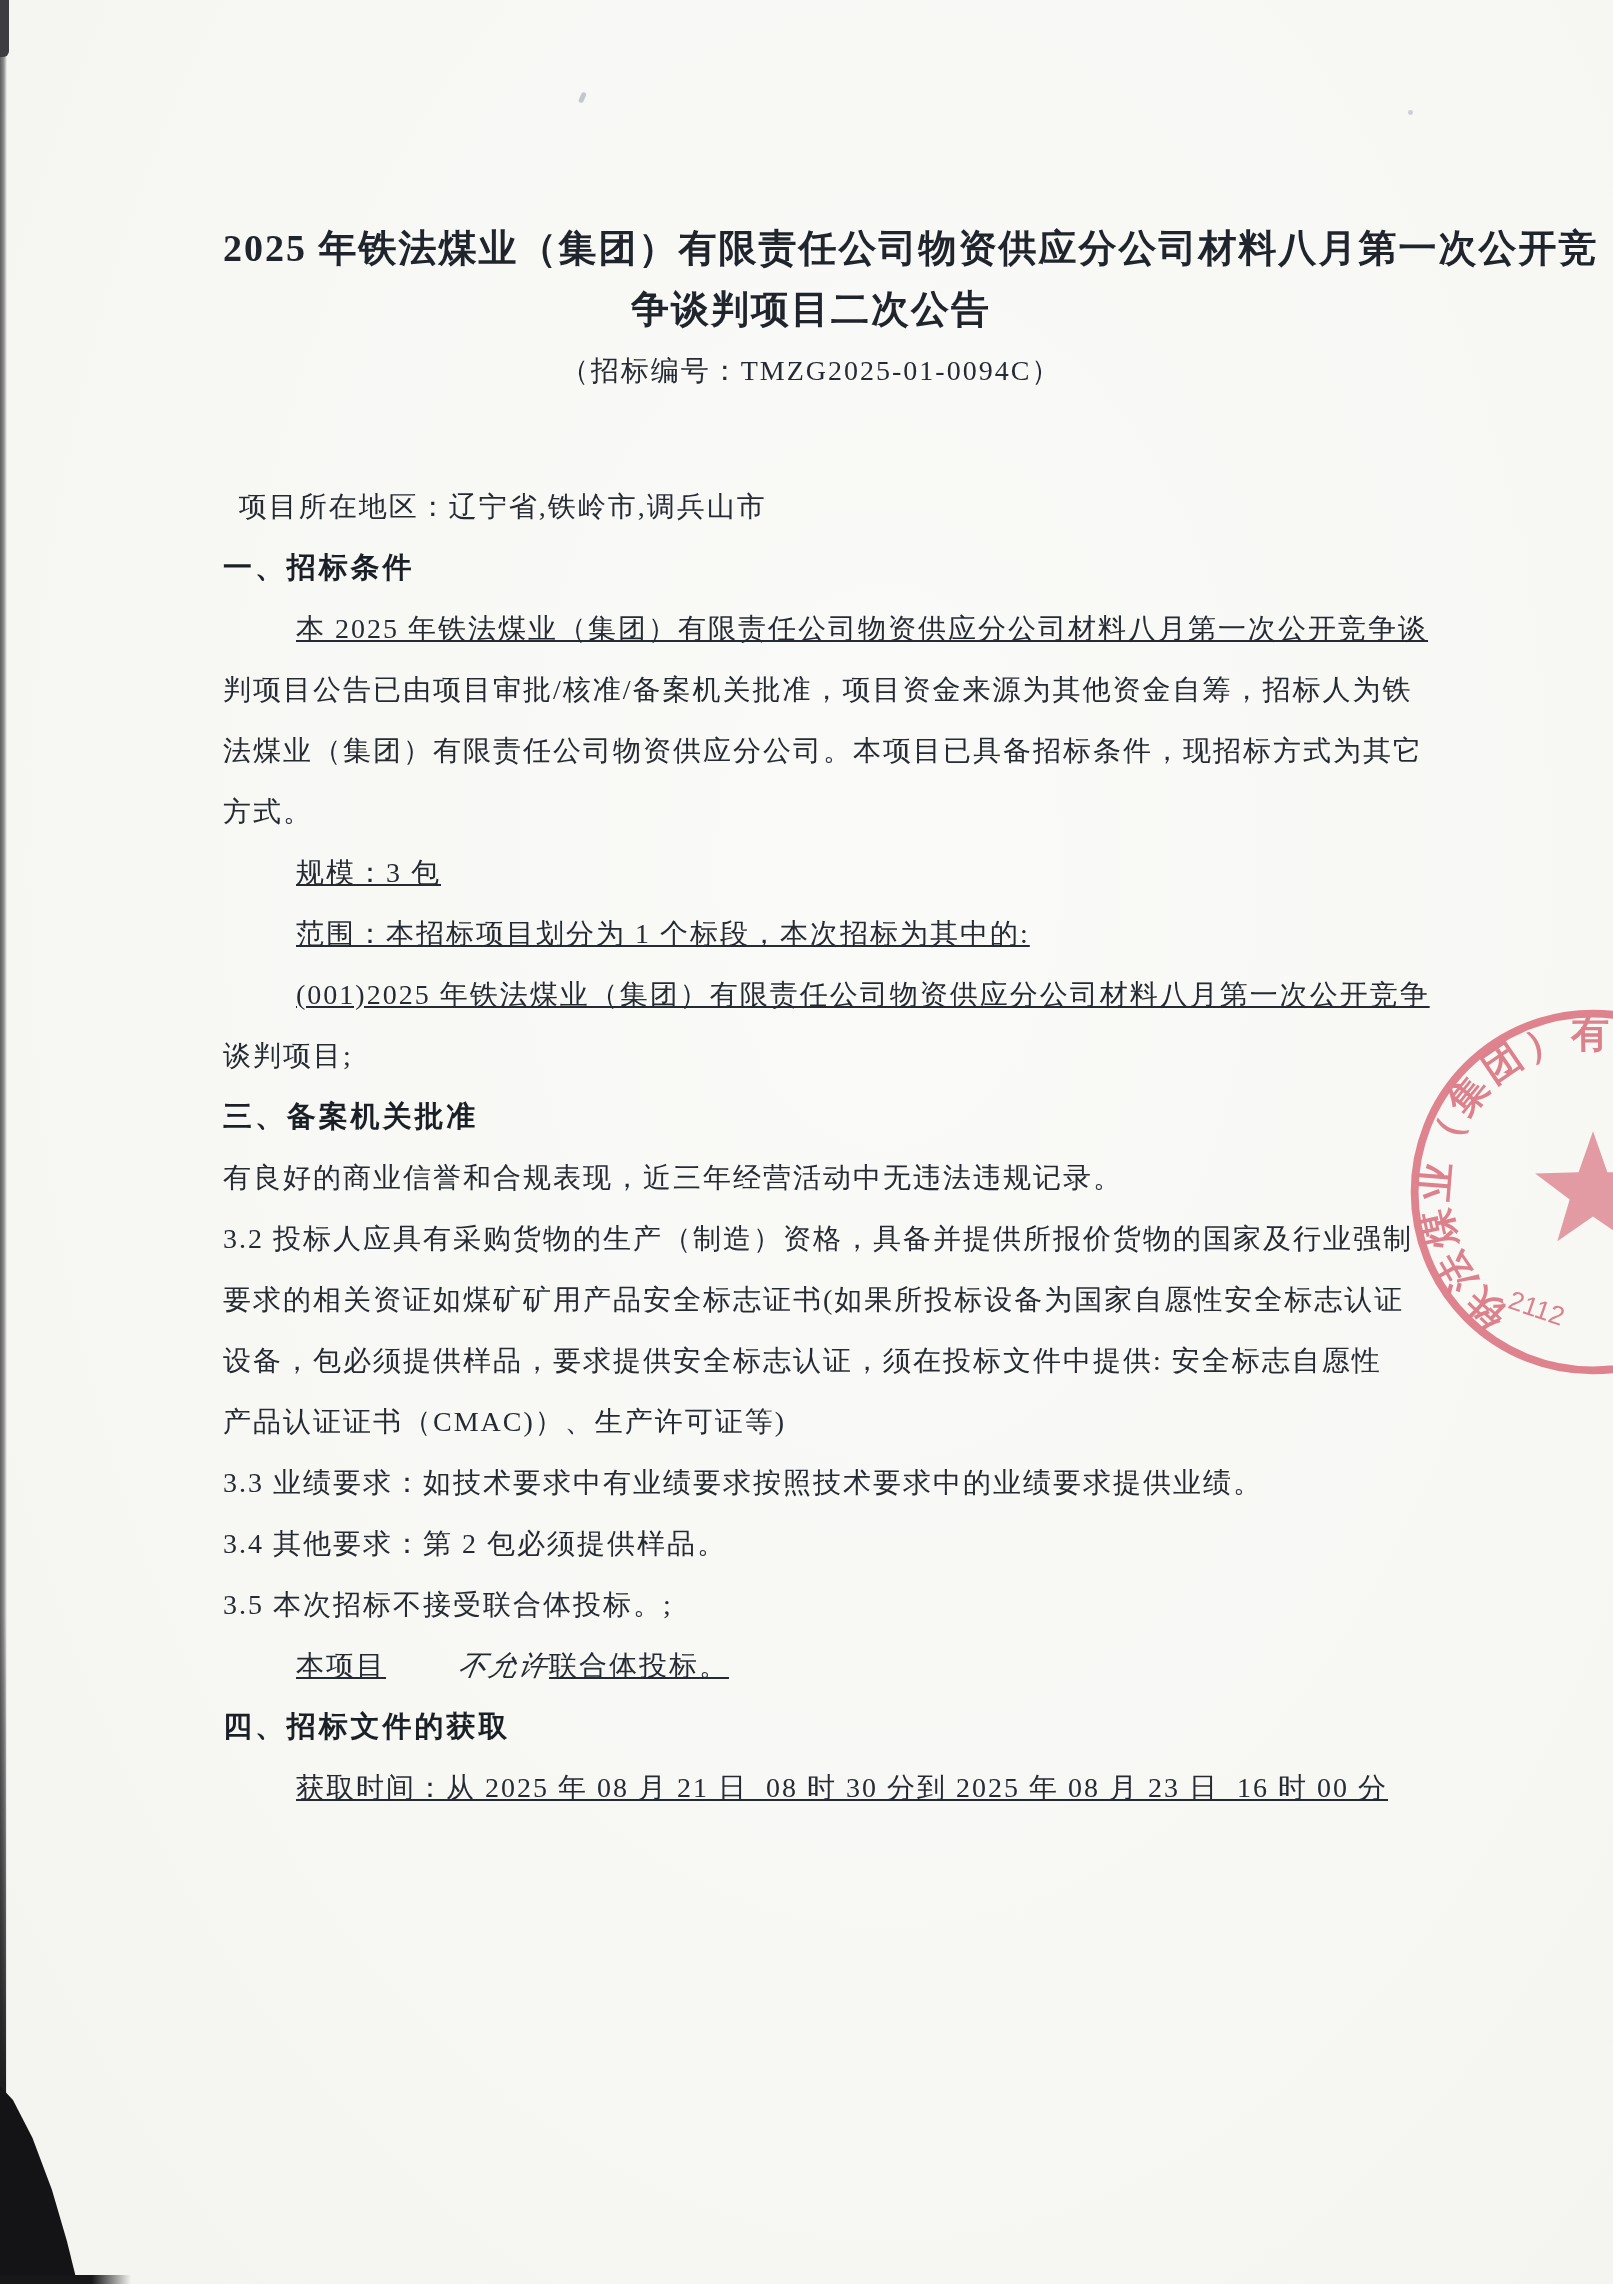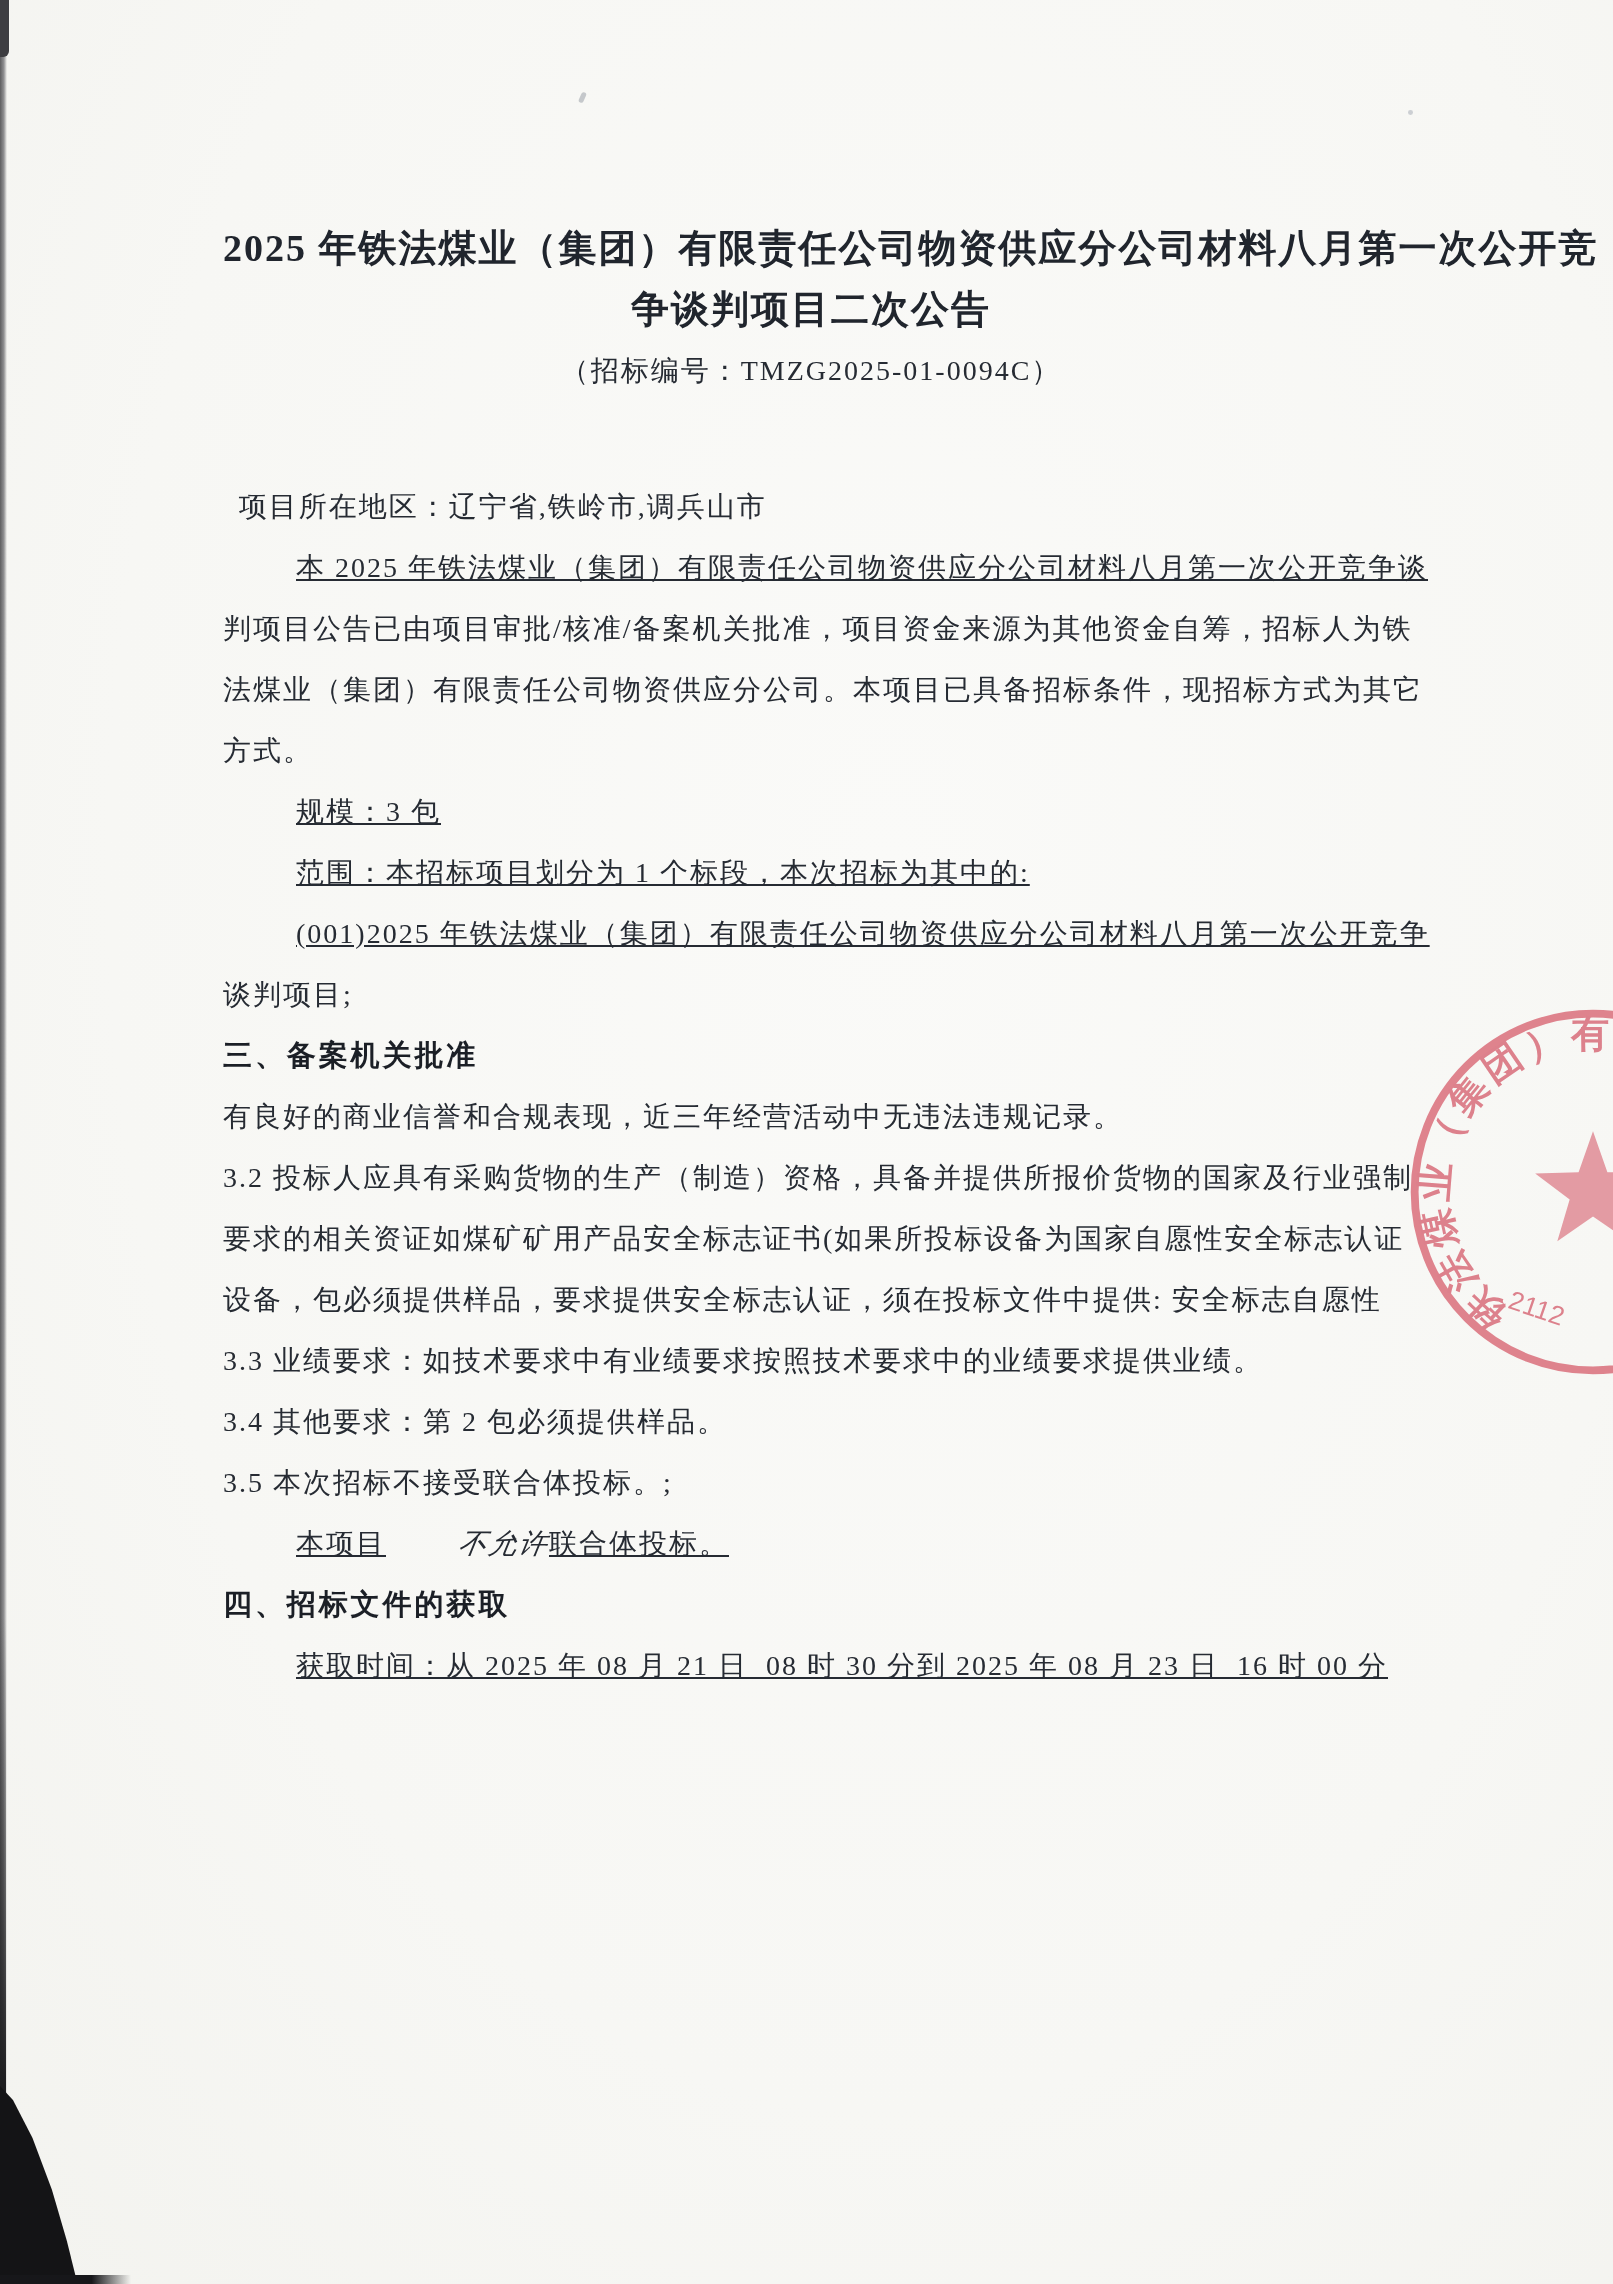--- a/index.html
+++ b/index.html
@@ -93,35 +93,37 @@
 
   <div class="doc-column">
     <div class="line title-line center">2025 年铁法煤业（集团）有限责任公司物资供应分公司材料八月第一次公开竞</div>
     <div class="line title-line center">争谈判项目二次公告</div>
     <div class="line center">（招标编号：TMZG2025-01-0094C）</div>
 
     <div class="spacer"></div>
 
     <div class="line small-indent">项目所在地区：辽宁省,铁岭市,调兵山市</div>
 
+    <div class="line heading">一、招标条件</div>
     <div class="line indent">本 2025 年铁法煤业（集团）有限责任公司物资供应分公司材料八月第一次公开竞争谈</div>
     <div class="line">判项目公告已由项目审批/核准/备案机关批准，项目资金来源为其他资金自筹，招标人为铁</div>
     <div class="line">法煤业（集团）有限责任公司物资供应分公司。本项目已具备招标条件，现招标方式为其它</div>
     <div class="line">方式。</div>
 
     <div class="line indent">规模：3 包</div>
     <div class="line indent">范围：本招标项目划分为 1 个标段，本次招标为其中的:</div>
     <div class="line indent">(001)2025 年铁法煤业（集团）有限责任公司物资供应分公司材料八月第一次公开竞争</div>
     <div class="line">谈判项目;</div>
 
     <div class="line heading">三、备案机关批准</div>
     <div class="line">有良好的商业信誉和合规表现，近三年经营活动中无违法违规记录。</div>
     <div class="line">3.2 投标人应具有采购货物的生产（制造）资格，具备并提供所报价货物的国家及行业强制</div>
     <div class="line">要求的相关资证如煤矿矿用产品安全标志证书(如果所投标设备为国家自愿性安全标志认证</div>
     <div class="line">设备，包必须提供样品，要求提供安全标志认证，须在投标文件中提供: 安全标志自愿性</div>
+    <div class="line">产品认证证书（CMAC)）、生产许可证等)</div>
     <div class="line">3.3 业绩要求：如技术要求中有业绩要求按照技术要求中的业绩要求提供业绩。</div>
     <div class="line">3.4 其他要求：第 2 包必须提供样品。</div>
     <div class="line">3.5 本次招标不接受联合体投标。;</div>
     <div class="line indent"><span>本项目</span><span class="em-hand">不允许</span><span>联合体投标。</span></div>
 
     <div class="line heading">四、招标文件的获取</div>
     <div class="line indent">获取时间：从 2025 年 08 月 21 日  08 时 30 分到 2025 年 08 月 23 日  16 时 00 分</div>
   </div>
 
   <svg class="stamp" viewBox="0 0 400 400">

